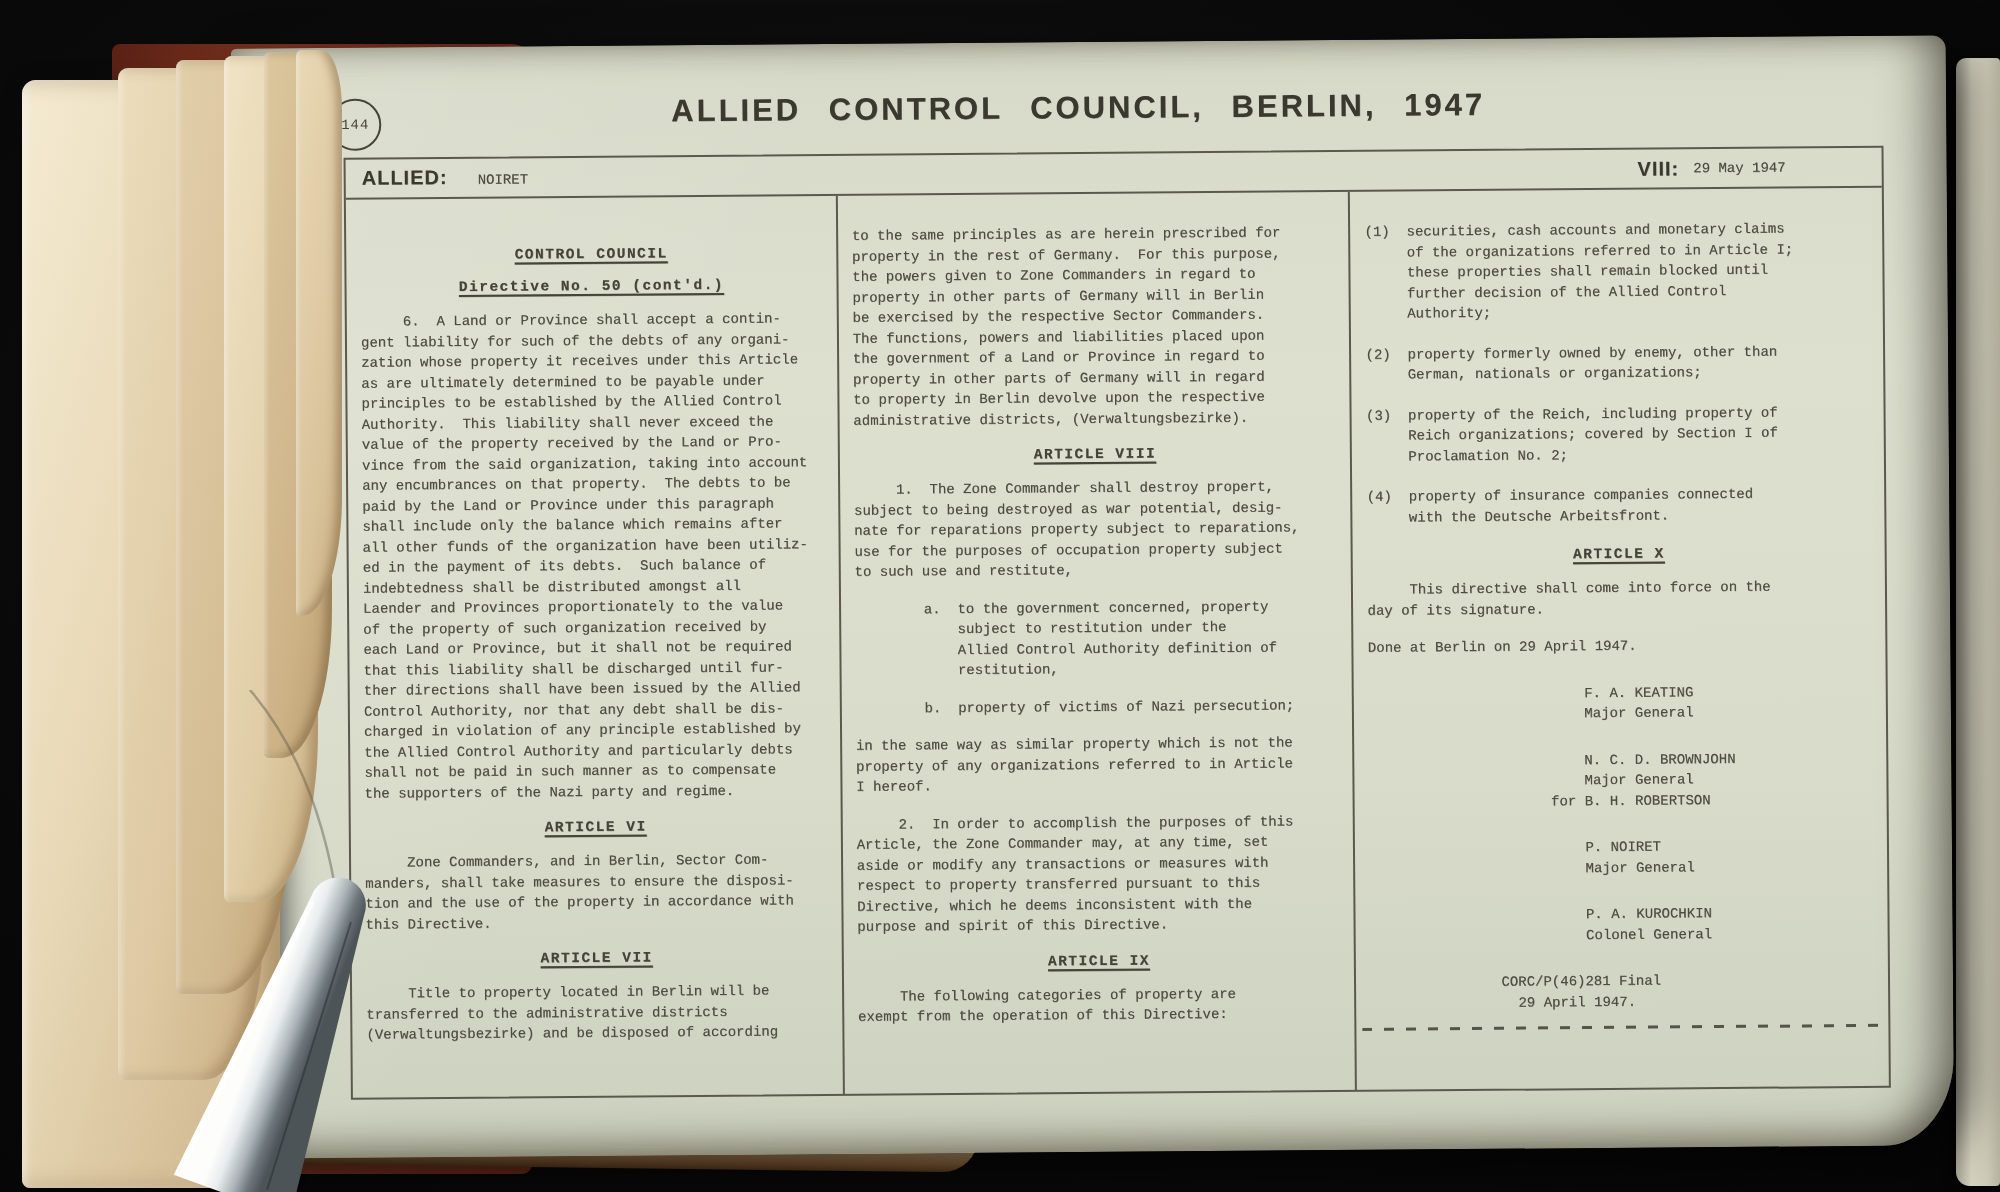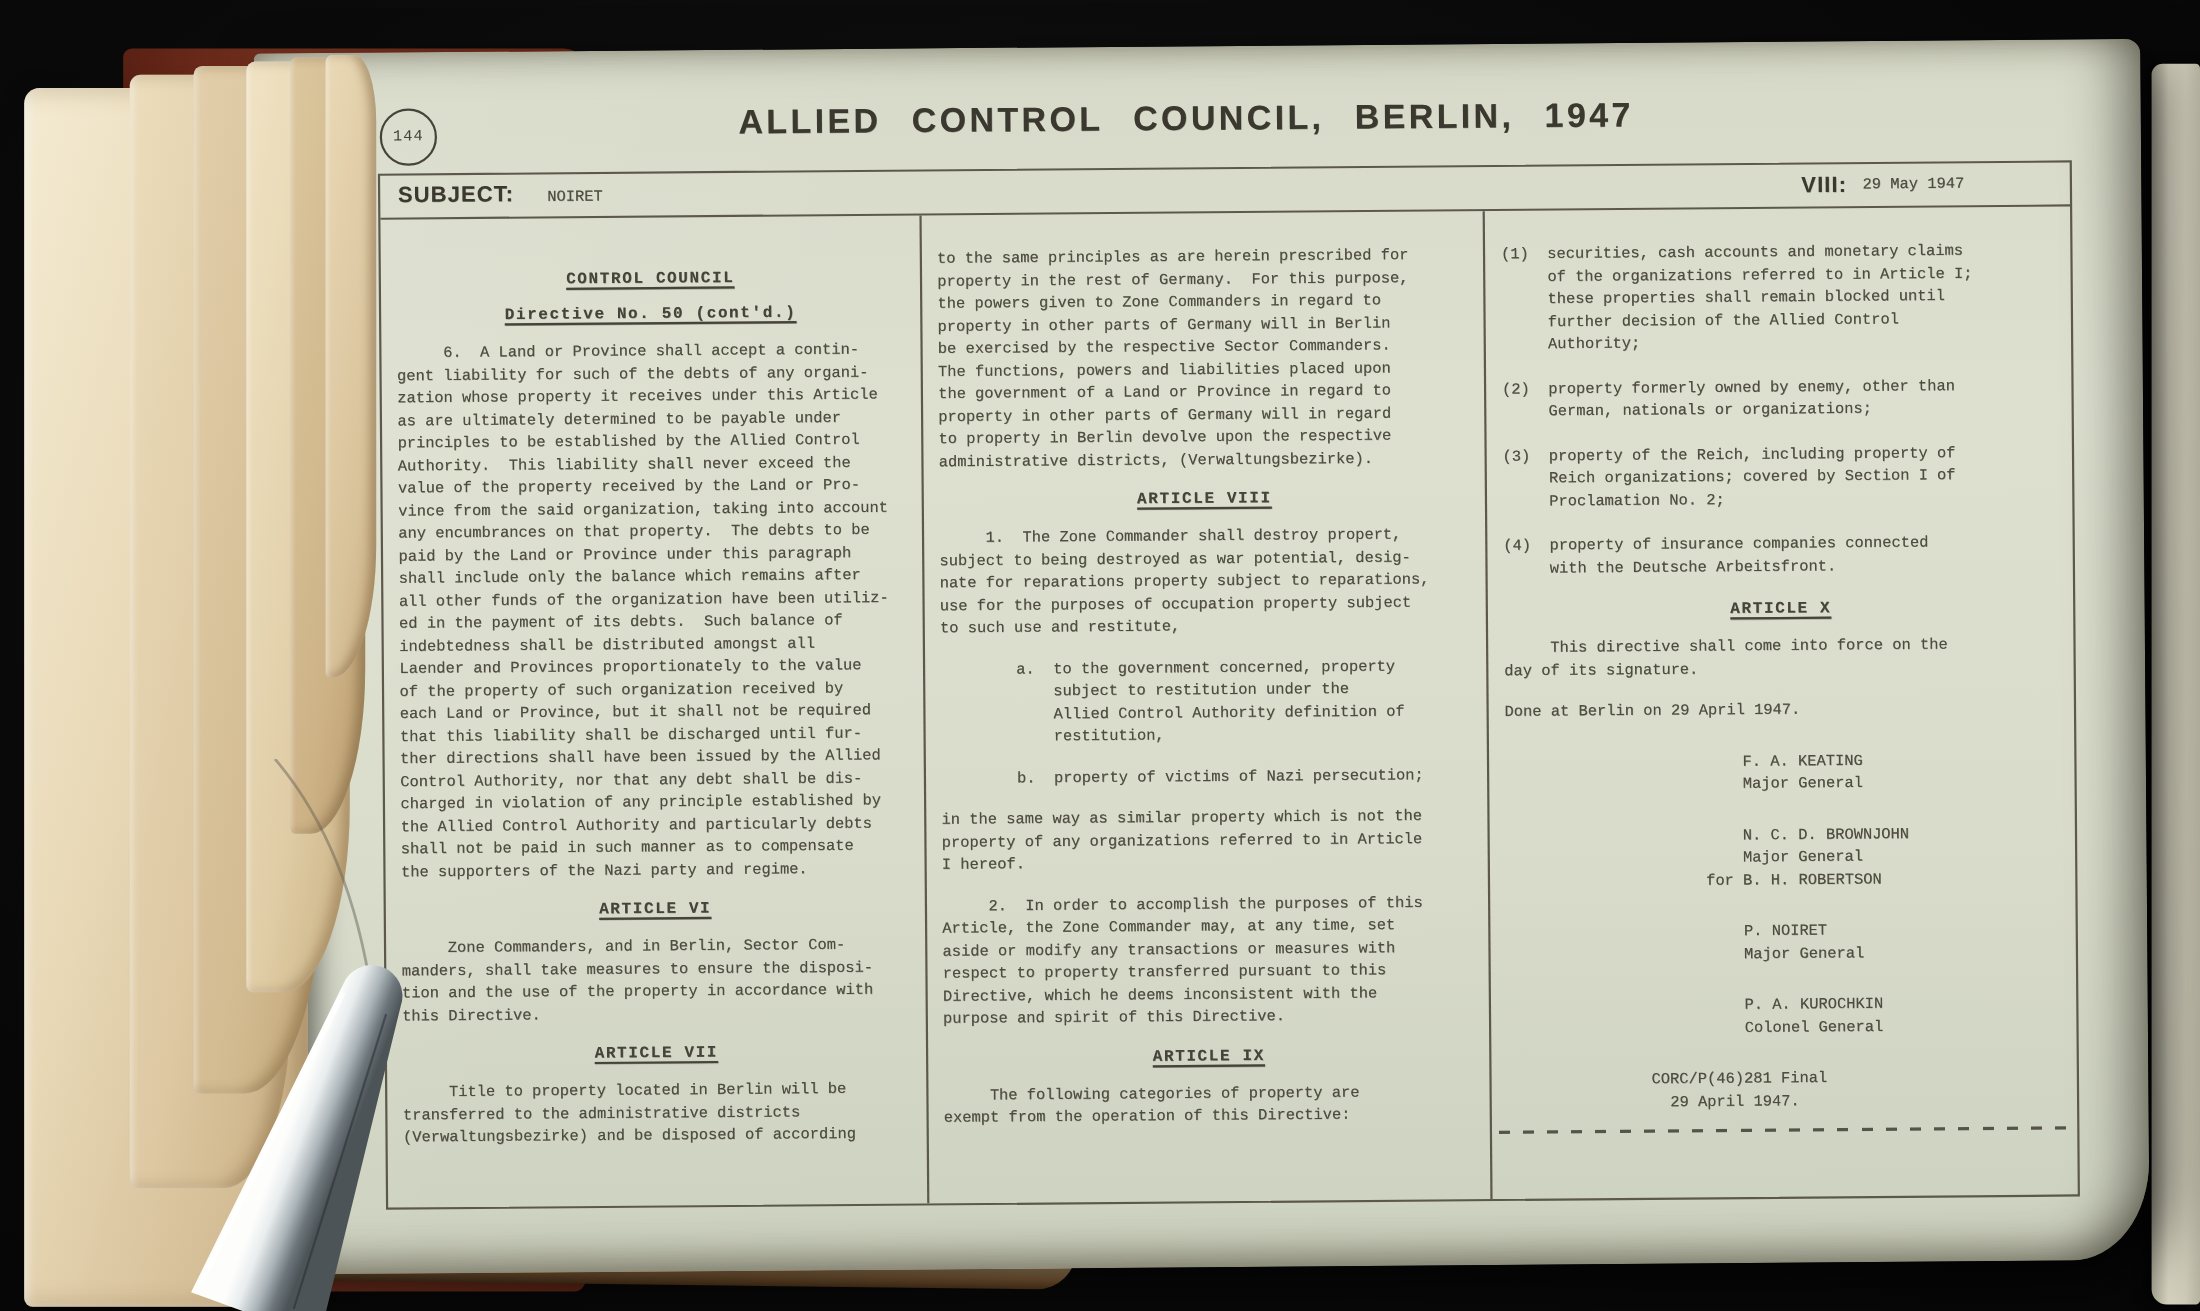--- a/index.html
+++ b/index.html
@@ -72,21 +72,21 @@
       background:linear-gradient(100deg,#dcc79e 0%,#cdb286 70%,#b99c6e 100%);
       border-radius:6px 26px 50px 5px / 6px 80px 150px 5px;
       box-shadow:inset -7px 0 10px rgba(105,78,44,.45), inset 2px 0 4px rgba(255,255,255,.4);}
   .t6{left:296px;top:50px;width:46px;height:566px;
       background:linear-gradient(100deg,#ead9b6 0%,#d8c29a 70%,#c5a97c 100%);
       border-radius:6px 20px 40px 4px / 6px 60px 120px 4px;
       box-shadow:inset -6px 0 9px rgba(110,82,48,.42), inset 2px 0 4px rgba(255,255,255,.45);}
 
   
   .page-number{
-    position:absolute;left:114px;top:51px;width:48px;height:48px;border-radius:50%;
+    position:absolute;left:98px;top:51px;width:48px;height:48px;border-radius:50%;
     border:2.5px solid #46443a;color:#46443a;
     display:flex;align-items:center;justify-content:center;
     font-family:"Liberation Mono","DejaVu Sans Mono",monospace;font-size:14px;letter-spacing:1px;
   }
   .title{
     position:absolute;left:112px;top:48px;width:1540px;padding-right:70px;box-sizing:border-box;
     text-align:center;font-weight:700;font-size:31px;color:#3a382f;
     letter-spacing:3px;word-spacing:16px;
     text-shadow:.4px .4px .5px rgba(58,56,47,.5);
   }
@@ -153,21 +153,21 @@
     <div class="page-number">
       <span>144</span>
     </div>
 
     <div class="title">ALLIED CONTROL COUNCIL, BERLIN, 1947</div>
 
     <div class="doc-table">
 
       <div class="subject-row">
         <div class="subject-group">
-          <span class="label">SUBJECT:</span>
+          <span class="label">ALLIED:</span>
           <span class="tw subject-value">NOIRET</span>
         </div>
         <div class="date-group">
           <span class="label">VIII:</span>
           <span class="tw date-value">29 May 1947</span>
         </div>
       </div>
 
       <div class="columns">
 

